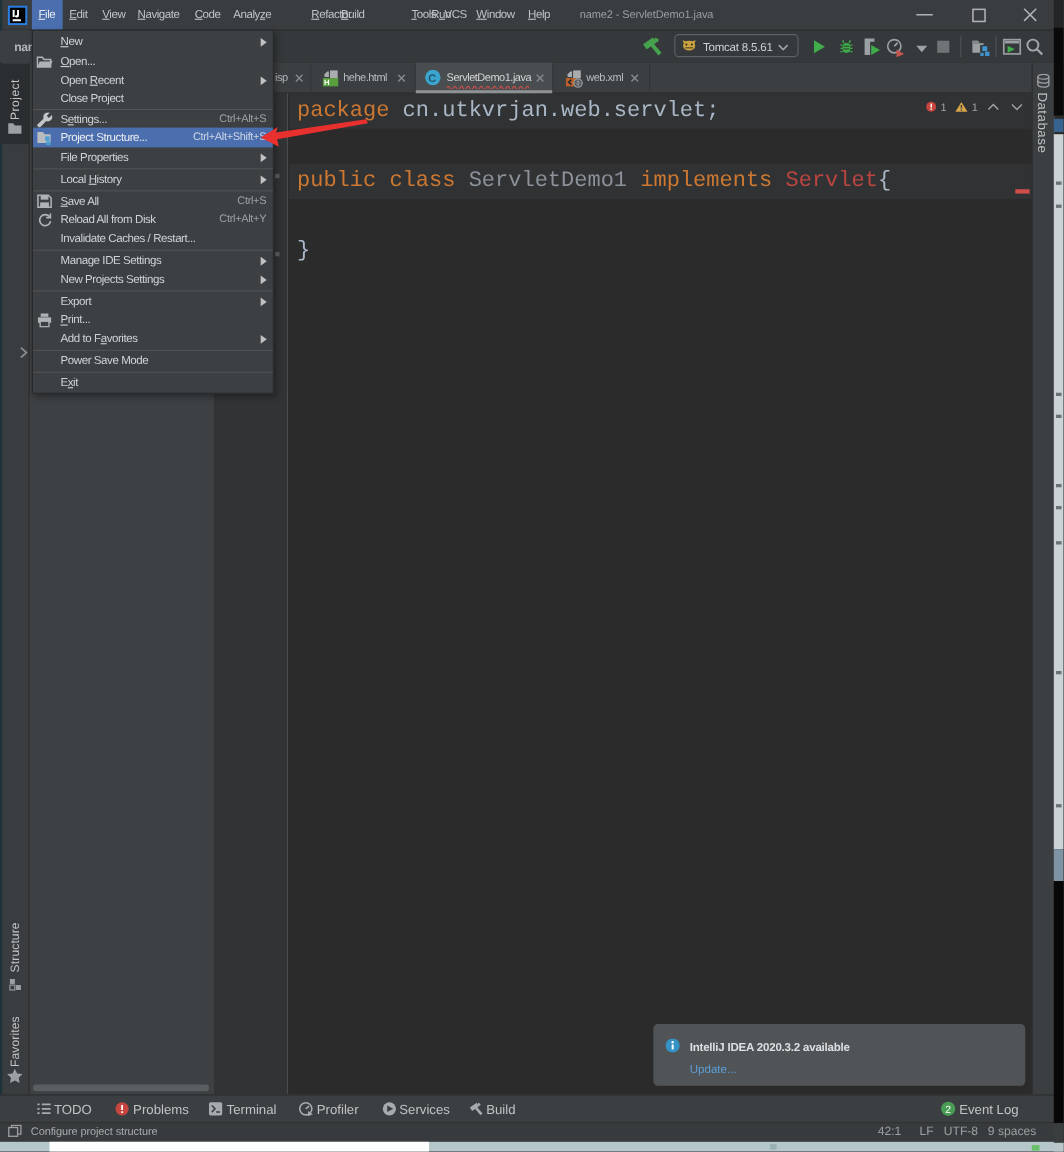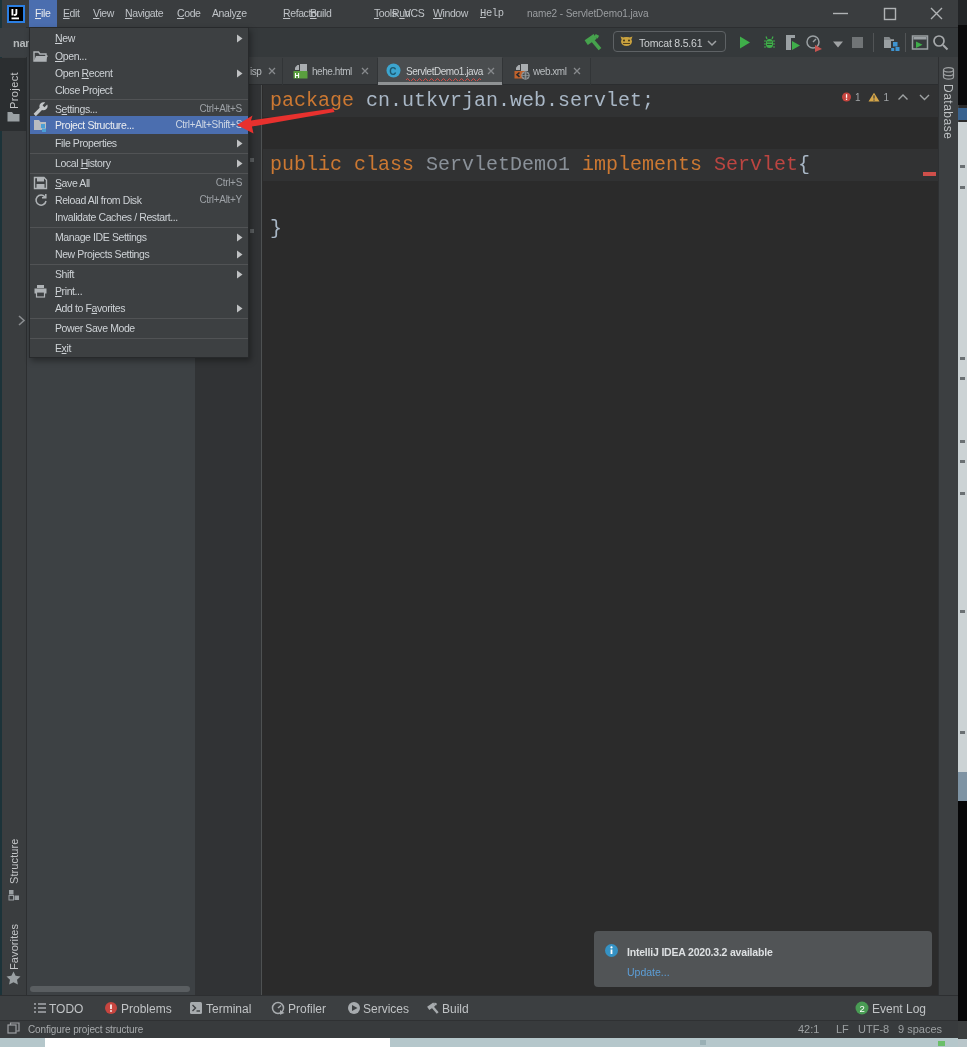--- a/index.html
+++ b/index.html
@@ -47,21 +47,21 @@
     <span style="position:absolute;left:93px;color:#bfc3c7;"><span style="text-decoration:underline;">V</span>iew</span>
     <span style="position:absolute;left:125px;color:#bfc3c7;"><span style="text-decoration:underline;">N</span>avigate</span>
     <span style="position:absolute;left:177px;color:#bfc3c7;"><span style="text-decoration:underline;">C</span>ode</span>
     <span style="position:absolute;left:212px;color:#bfc3c7;text-align:right;">Analy<span style="text-decoration:underline;">z</span>e</span>
     <span style="position:absolute;left:256px;color:#bfc3c7;padding-left:27px;"><span style="text-decoration:underline;">R</span>efactor</span>
     <span style="position:absolute;left:310px;color:#bfc3c7;"><span style="text-decoration:underline;">B</span>uild</span>
     <span style="position:absolute;left:352px;color:#bfc3c7;margin-left:40px;">R<span style="text-decoration:underline;">u</span>n</span>
     <span style="position:absolute;left:374px;color:#bfc3c7;"><span style="text-decoration:underline;">T</span>ools</span>
     <span style="position:absolute;left:404px;color:#bfc3c7;">VCS</span>
     <span style="position:absolute;left:433px;color:#bfc3c7;"><span style="text-decoration:underline;">W</span>indow</span>
-    <span style="position:absolute;left:480px;color:#bfc3c7;font-family:Liberation Mono, monospace;"><span style="text-decoration:underline;">H</span>elp</span>
+    <span style="position:absolute;left:480px;color:#bfc3c7;"><span style="text-decoration:underline;">H</span>elp</span>
   </div>
 
 <div class="abs ui" style="left:527px;top:8px;font-size:10px;letter-spacing:-0.1px;color:#9b9ea1;">name2 - ServletDemo1.java</div>
 
 <svg class="abs" style="left:820px;top:0;" width="140" height="27" viewBox="0 0 140 27">
   <line x1="13" y1="13.5" x2="28" y2="13.5" stroke="#b0b3b5" stroke-width="1.4"></line>
   <rect x="64.5" y="8.5" width="11" height="11" fill="none" stroke="#b0b3b5" stroke-width="1.4"></rect>
   <path d="M111 8 L122 19 M122 8 L111 19" stroke="#b0b3b5" stroke-width="1.4"></path>
 </svg>
 
@@ -293,21 +293,21 @@
     <div class="abs" style="left:30px;top:227px;width:218px;height:1px;background:#515355;"></div>
     <div class="abs ui" style="left:55px;top:231px;font-size:10.5px;letter-spacing:-0.4px;color:#ced2d6;white-space:nowrap;">Manage IDE Settings</div>
     <svg class="abs" style="left:236px;top:233px;" width="7" height="9" viewBox="0 0 7 9">
       <path d="M1 0.5 L6.5 4.5 L1 8.5 Z" fill="#bfc1c3"></path>
     </svg>
     <div class="abs ui" style="left:55px;top:248px;font-size:10.5px;letter-spacing:-0.4px;color:#ced2d6;white-space:nowrap;">New Projects Settings</div>
     <svg class="abs" style="left:236px;top:250px;" width="7" height="9" viewBox="0 0 7 9">
       <path d="M1 0.5 L6.5 4.5 L1 8.5 Z" fill="#bfc1c3"></path>
     </svg>
     <div class="abs" style="left:30px;top:263.5px;width:218px;height:1px;background:#515355;"></div>
-    <div class="abs ui" style="left:55px;top:268px;font-size:10.5px;letter-spacing:-0.4px;color:#ced2d6;white-space:nowrap;">Shift</div>
+    <div class="abs ui" style="left:55px;top:268px;font-size:10.5px;letter-spacing:-0.4px;color:#ced2d6;white-space:nowrap;">Export</div>
     <svg class="abs" style="left:236px;top:270px;" width="7" height="9" viewBox="0 0 7 9">
       <path d="M1 0.5 L6.5 4.5 L1 8.5 Z" fill="#bfc1c3"></path>
     </svg>
     <div class="abs ui" style="left:55px;top:285px;font-size:10.5px;letter-spacing:-0.4px;color:#ced2d6;white-space:nowrap;"><span style="text-decoration:underline;">P</span>rint...</div>
     <svg class="abs" style="left:33px;top:284px;" width="15" height="14" viewBox="0 0 15 14">
       <rect x="4" y="1" width="7" height="3" fill="#afb3b6"></rect>
       <rect x="1.5" y="4.5" width="12" height="5" fill="#afb3b6"></rect>
       <rect x="3.5" y="8" width="8" height="5" fill="#3d4042" stroke="#afb3b6" stroke-width="1.2"></rect>
     </svg>
     <div class="abs ui" style="left:55px;top:302px;font-size:10.5px;letter-spacing:-0.4px;color:#ced2d6;white-space:nowrap;">Add to F<span style="text-decoration:underline;">a</span>vorites</div>

